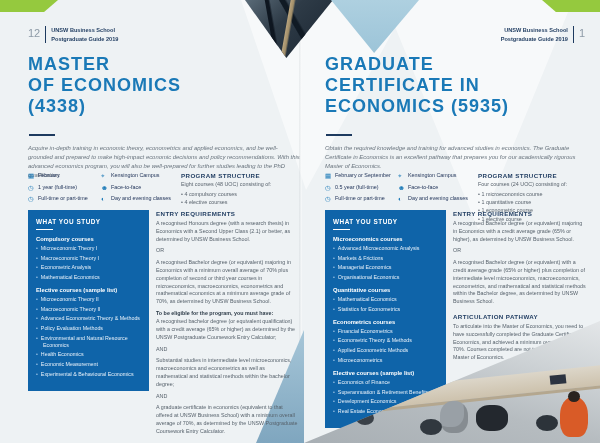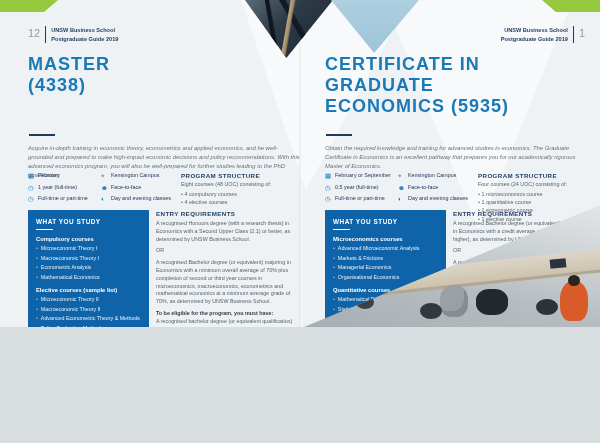--- a/index.html
+++ b/index.html
@@ -1,16 +1,16 @@
 <!DOCTYPE html>
 <html><head>
 <meta charset="utf-8">
 <style>
   html,body{margin:0;padding:0;background:#d8dde0;}
-  .spread{position:relative;width:600px;height:327px;overflow:hidden;
+  .spread{position:relative;width:600px;height:443px;overflow:hidden;
     background:#eef2f4;font-family:"Liberation Sans","DejaVu Sans",sans-serif;}
   
   .wm{position:absolute;background:rgba(255,255,255,0.55);}
   .wm1{left:150px;top:0;width:260px;height:190px;clip-path:polygon(35% 0,100% 0,60% 100%);}
   .wm2{left:330px;top:0;width:270px;height:230px;clip-path:polygon(20% 0,90% 0,55% 100%);}
   .gutter{position:absolute;left:299px;top:0;width:3px;height:100%;
     background:linear-gradient(90deg,rgba(90,105,115,0.10),rgba(255,255,255,0.6));}
   
   .green-tl{position:absolute;left:0;top:0;width:58px;height:12px;background:#95c93e;
     clip-path:polygon(0 0,100% 0,76% 100%,0 100%);}
@@ -111,20 +111,21 @@
       <div class="pg-divider"></div>
       <div class="pg-brand">
         <div>UNSW Business School</div>
         <div>Postgraduate Guide 2019</div>
       </div>
     </div>
 
     <div class="title tl">
 
     <div class="title-line">MASTER</div>
+        <div class="title-line">OF ECONOMICS</div>
         <div class="title-line">(4338)</div>
       </div>
     <div class="rule rl"></div>
     <div class="intro il">Acquire in-depth training in economic theory, econometrics and applied economics, and be well-grounded and prepared to make high-impact economic decisions and policy recommendations. With this advanced economics program, you will also be well-prepared for further studies leading to the PhD qualification.</div>
 
     <div class="facts fl">
       <div class="facts-col1">
 
       <div class="fact">
             <span class="fact-icon">▦</span>
@@ -220,22 +221,22 @@
       <div class="pg-brand" style="text-align:right">
         <div>UNSW Business School</div>
         <div>Postgraduate Guide 2019</div>
       </div>
       <div class="pg-divider"></div>
       <div class="pg-num">1</div>
     </div>
 
     <div class="title tr">
 
-    <div class="title-line">CERTIFICATE IN</div>
-        <div class="title-line">GRADUATE</div>
+    <div class="title-line">GRADUATE</div>
+        <div class="title-line">CERTIFICATE IN</div>
         <div class="title-line">ECONOMICS (5935)</div>
       </div>
     <div class="rule rr"></div>
     <div class="intro ir">Obtain the required knowledge and training for advanced studies in economics. The Graduate Certificate in Economics is an excellent pathway that prepares you for our academically rigorous Master of Economics.</div>
 
     <div class="facts fr">
       <div class="facts-col1">
 
       <div class="fact">
             <span class="fact-icon">▦</span>

